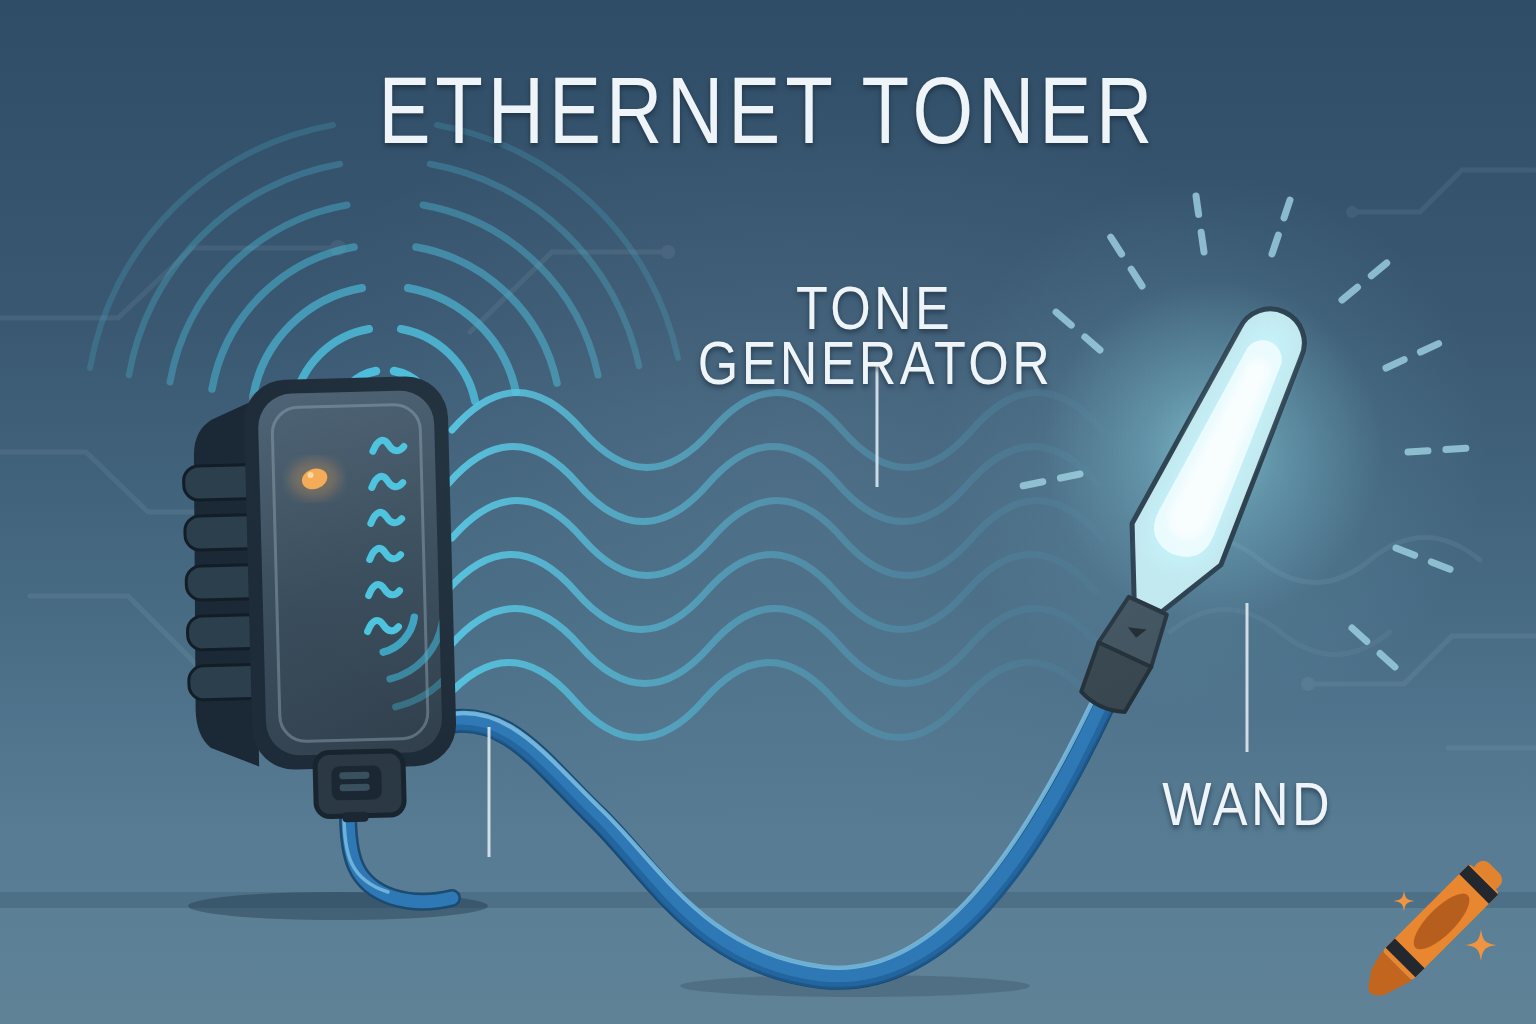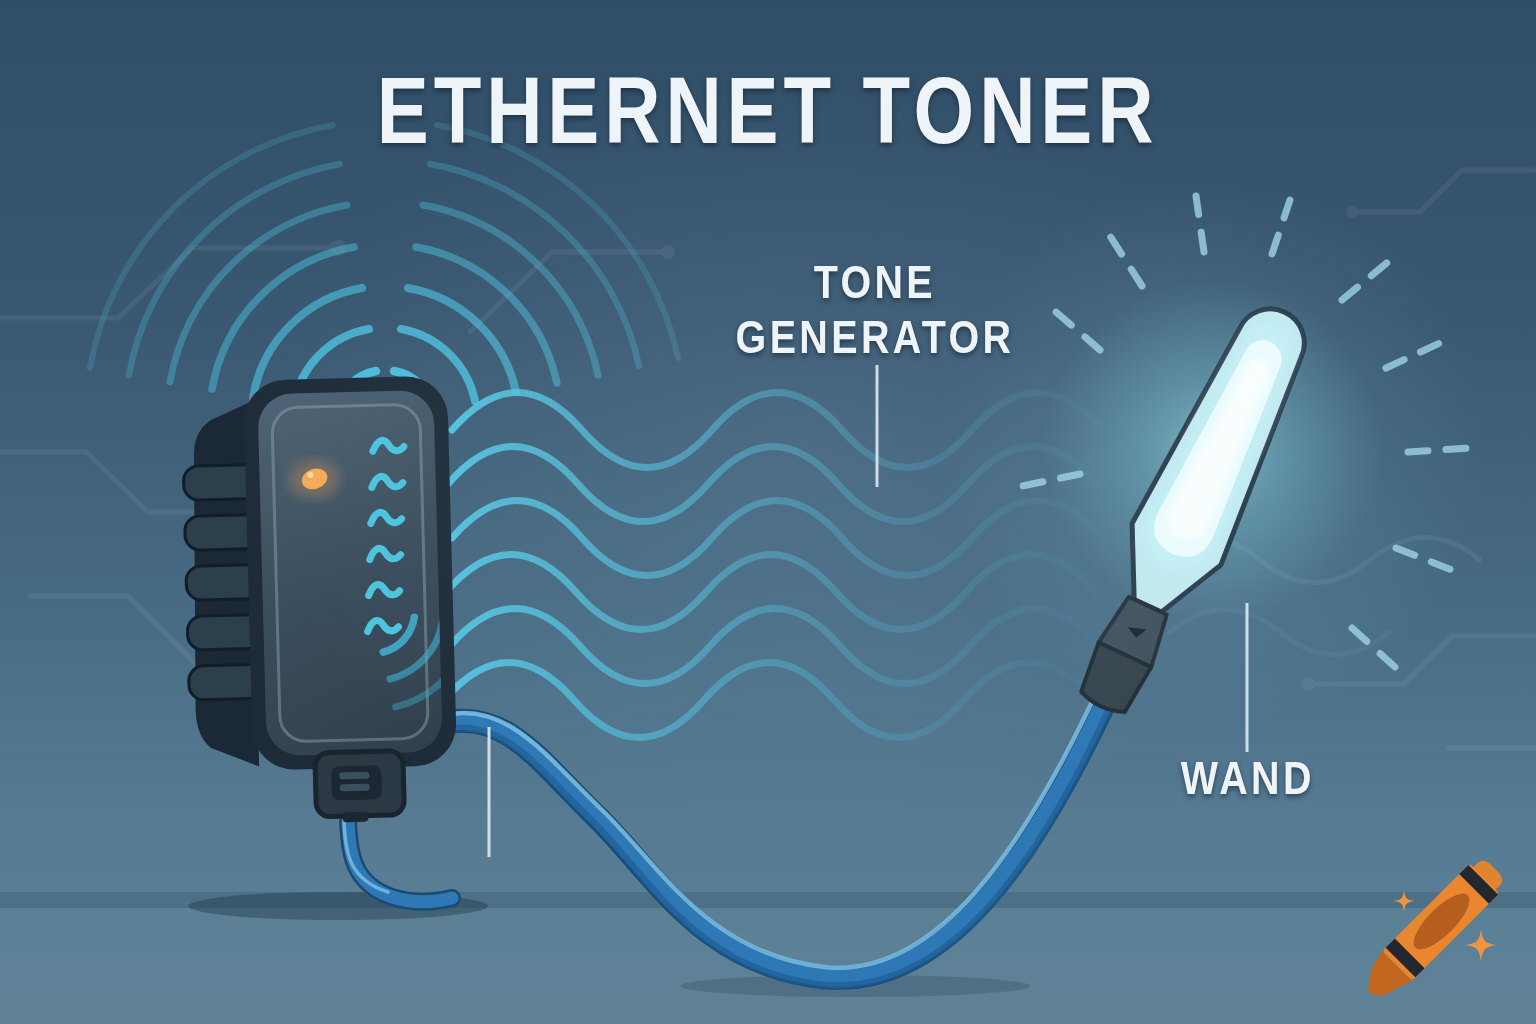--- a/index.html
+++ b/index.html
@@ -7,27 +7,27 @@
     position:relative;width:1536px;height:1024px;overflow:hidden;
     background:linear-gradient(180deg,#304d67 0%,#3a5871 32%,#476a83 58%,#567b93 80%,#5d8096 100%);
     font-family:"Liberation Sans",sans-serif;
   }
   .stage::before{
     content:"";position:absolute;inset:0;z-index:2;pointer-events:none;
     background:radial-gradient(ellipse 880px 580px at 52% 44%, rgba(186,220,238,.10), rgba(186,220,238,0) 65%);
   }
   .art{position:absolute;left:0;top:0;z-index:1;}
   .lbl{
-    position:absolute;z-index:4;color:#eef4f7;font-weight:700;text-align:center;
+    position:absolute;z-index:4;color:#eef4f7;font-weight:400;text-align:center;
     letter-spacing:4px;text-shadow:0 3px 6px rgba(14,30,44,.55);
   }
   .cond{display:inline-block;transform:scaleX(.84);transform-origin:center;}
   .title{left:0;top:56px;width:1536px;font-size:95px;letter-spacing:6px;}
   .title .cond{transform:scaleX(.82);}
-  .sub{font-size:47px;line-height:55px;}
+  .sub{font-size:62px;line-height:55px;margin-top:26px;}
   #lbl-tone{left:575px;top:254px;width:600px;}
   #lbl-cable{left:187px;top:870px;width:600px;}
   #lbl-wand{left:948px;top:750px;width:600px;}
 </style>
 </head>
 <body>
 
 <div class="stage">
 
 <svg class="art" width="1536" height="1024" viewBox="0 0 1536 1024">

